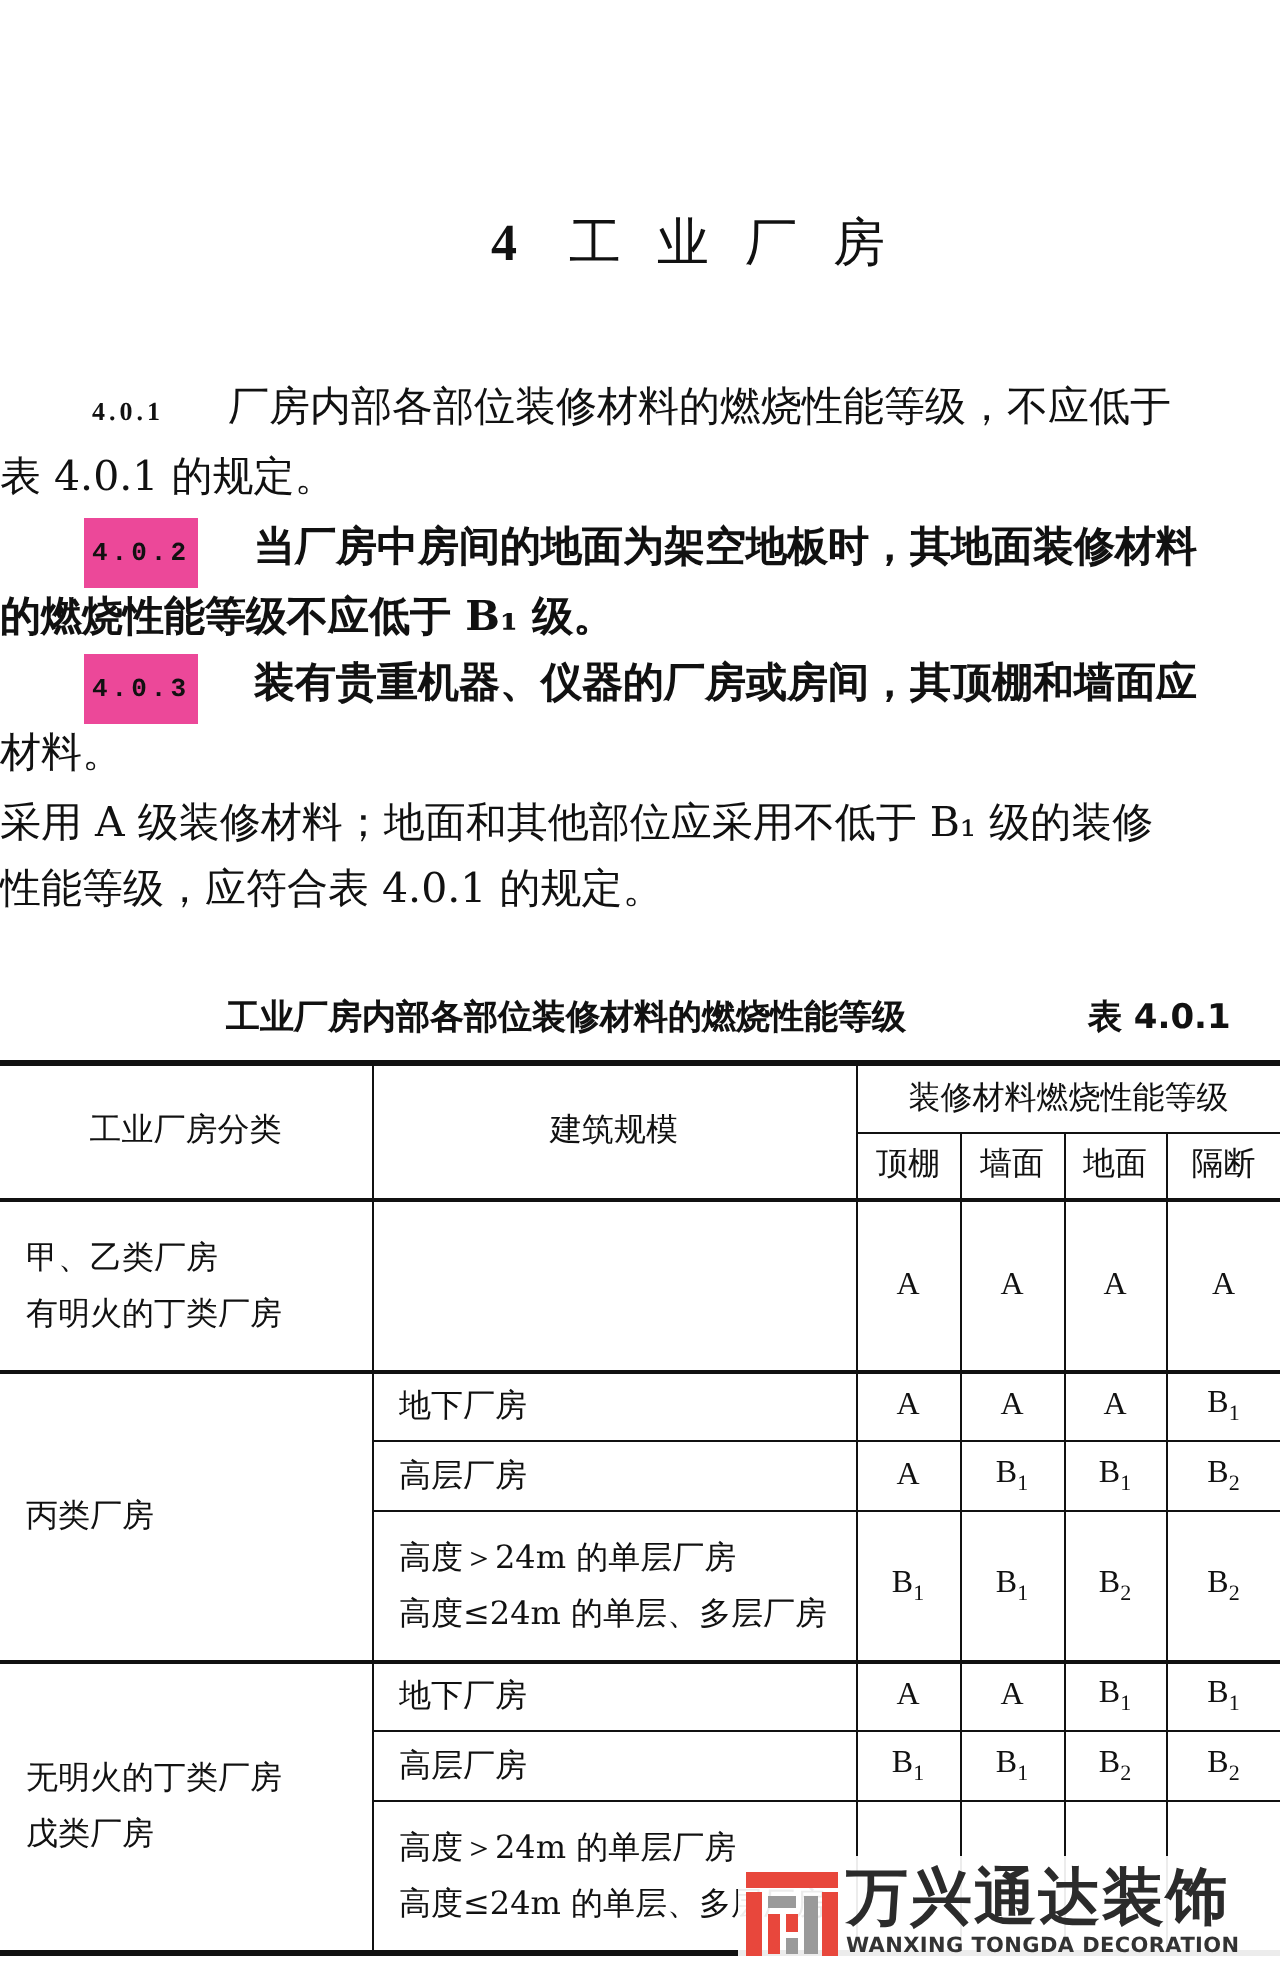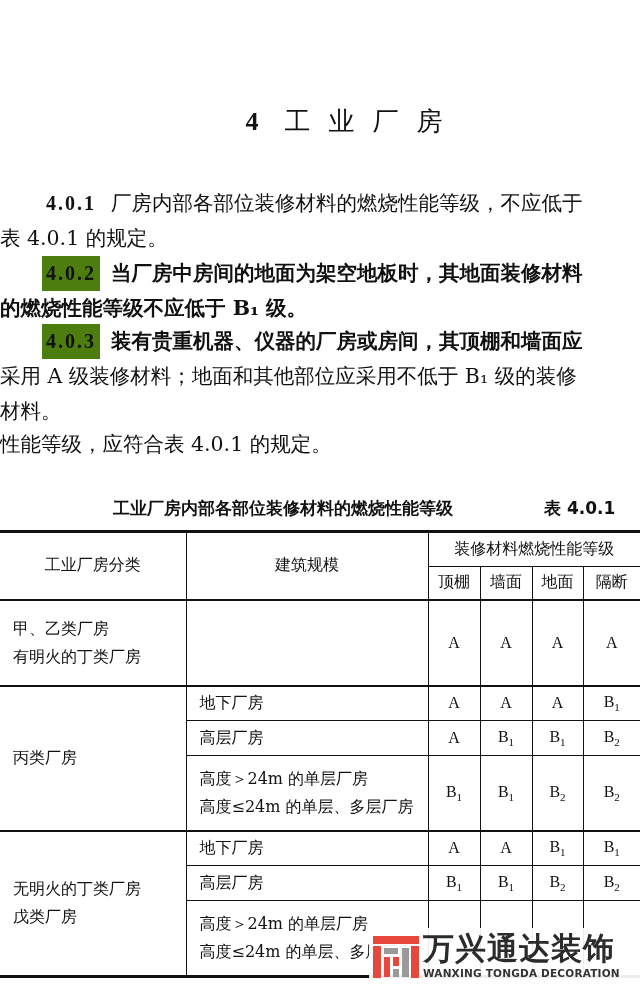--- a/index.html
+++ b/index.html
@@ -4,23 +4,23 @@
 <style>
   html, body { margin: 0; padding: 0; background: #ffffff; }
   body { width: 640px; height: 985px; position: relative; overflow: hidden;
          font-family: "DejaVu Serif", "Liberation Serif", serif; color: #111; }
   .chapter-title { position: absolute; left: 0; width: 640px; top: 104px; text-align: center;
          font-size: 26px; letter-spacing: 0; margin-left: 33px; }
   .chapter-title .num { font-family: "Liberation Serif", serif; font-weight: bold; margin-right: 26px; }
   .chapter-title .name { letter-spacing: 18px; font-weight: normal; }
   .para { position: absolute; left: 0; width: 640px; font-size: 20.5px; line-height: 35px; }
   .line { white-space: nowrap; height: 35px; }
-  .clause { font-family: "Liberation Serif", serif; font-weight: bold; font-size: 20px;
-            display: inline-block; padding: 0 4px; margin-right: 11px; letter-spacing: 2px; text-align: center; }
-  .clause.hl { background: #4d7c0f; }
+  .clause { font-family: "Liberation Serif", serif; font-weight: bold; font-size: 13px;
+            display: inline-block; padding: 0 4px; margin-right: 28px; letter-spacing: 2px; text-align: center; }
+  .clause.hl { background: #ec4899; font-family: Liberation Mono, monospace; }
   .ind { padding-left: 42px; }
   .bold-text { font-weight: bold; }
   .caption { position: absolute; top: 497px; left: 0; width: 640px; font-size: 17px; font-weight: bold;
              font-family: "DejaVu Sans", sans-serif; }
   .caption .title { position: absolute; left: 113px; }
   .caption .tno { position: absolute; left: 544px; }
   table.grades { position: absolute; top: 530px; left: 0; width: 640px; border-collapse: collapse;
                  table-layout: fixed; font-size: 16px; }
   table.grades td, table.grades th { border: 1.5px solid #111; font-weight: normal; padding: 0; }
   table.grades { border-top: 3px solid #111; border-bottom: 3px solid #111; }
@@ -53,22 +53,22 @@
   <div class="line"><span>表 4.0.1 的规定。</span></div>
 </div>
 
 <div class="para bold-text" style="top:256px">
   <div class="line ind"><span class="clause hl">4.0.2</span><span>当厂房中房间的地面为架空地板时，其地面装修材料</span></div>
   <div class="line"><span>的燃烧性能等级不应低于 B₁ 级。</span></div>
 </div>
 
 <div class="para bold-text" style="top:324px">
   <div class="line ind"><span class="clause hl">4.0.3</span><span>装有贵重机器、仪器的厂房或房间，其顶棚和墙面应</span></div>
+  <div class="line" style="font-weight:normal"><span>材料。</span></div>
   <div class="line" style="font-weight:normal"><span>采用 A 级装修材料；地面和其他部位应采用不低于 B₁ 级的装修</span></div>
-  <div class="line" style="font-weight:normal"><span>材料。</span></div>
 </div>
 
 <div class="para" style="top:427px">
   <div class="line"><span>性能等级，应符合表 4.0.1 的规定。</span></div>
 </div>
 
 <div class="caption">
   <span class="title">工业厂房内部各部位装修材料的燃烧性能等级</span>
   <span class="tno">表 4.0.1</span>
 </div>

